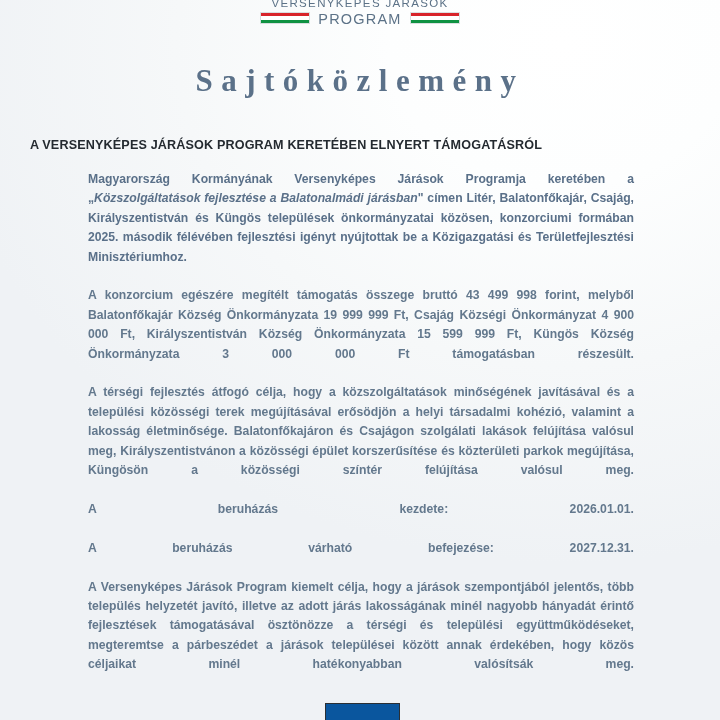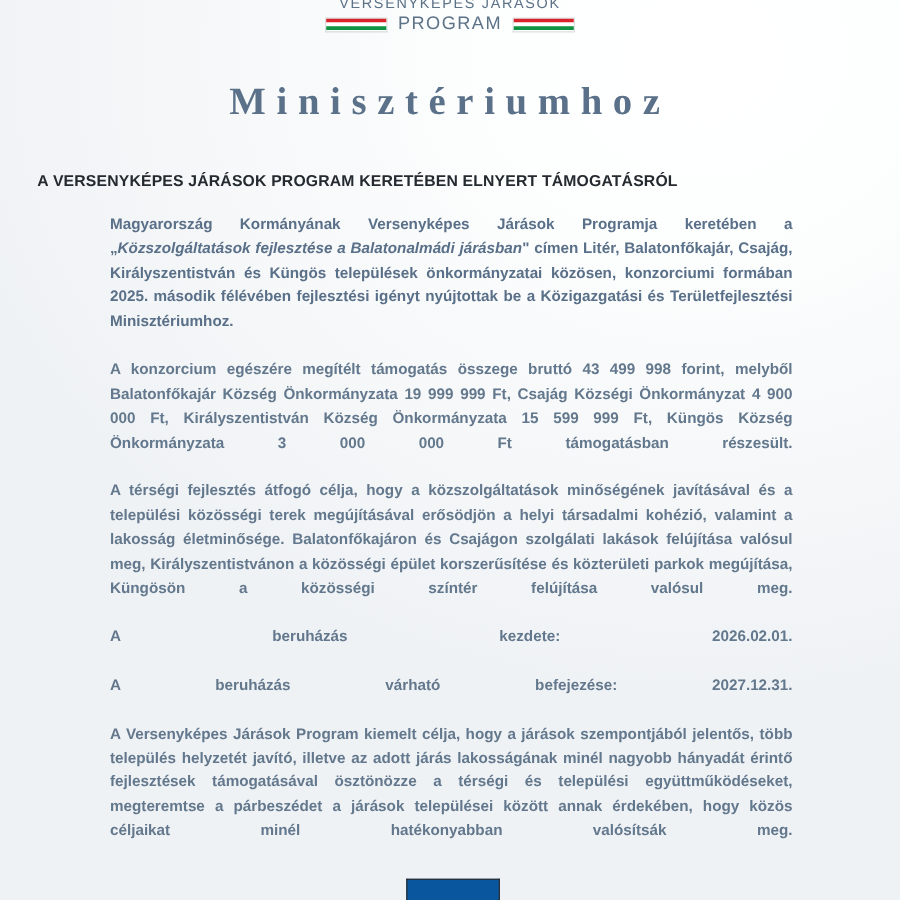--- a/index.html
+++ b/index.html
@@ -41,21 +41,20 @@
     font-size: 11.5px;
     letter-spacing: 1.35px;
     color: #5c7287;
     font-weight: 400;
     line-height: 14px;
     white-space: nowrap;
   }
 
   .logo-line2 {
     display: flex;
-    align-items: center;
     justify-content: center;
     gap: 8px;
     margin-top: 2px;
   }
 
   .flagbar {
     width: 50px;
     height: 12px;
     display: flex;
     flex-direction: column;
@@ -173,34 +172,34 @@
       </span>
       <span class="logo-word">PROGRAM</span>
       <span class="flagbar">
         <i class="fb-red"></i>
           <i class="fb-white"></i>
           <i class="fb-green"></i>
       </span>
     </div>
   </div>
 
-  <div id="doc-title">Minisztériumhoz</div>
+  <div id="doc-title">Sajtóközlemény</div>
 
   <div id="doc-subtitle">A VERSENYKÉPES JÁRÁSOK PROGRAM KERETÉBEN ELNYERT TÁMOGATÁSRÓL</div>
 
   <div id="content">
 
     <p class="para bold"><span>Magyarország Kormányának Versenyképes Járások Programja keretében a „</span><em>Közszolgáltatások fejlesztése a Balatonalmádi járásban</em><span>" címen Litér, Balatonfőkajár, Csajág, Királyszentistván és Küngös települések önkormányzatai közösen, konzorciumi formában 2025. második félévében fejlesztési igényt nyújtottak be a Közigazgatási és Területfejlesztési Minisztériumhoz.</span></p>
 
     <p class="para gap-lg">A konzorcium egészére megítélt támogatás összege bruttó 43 499 998 forint, melyből Balatonfőkajár Község Önkormányzata 19 999 999 Ft, Csajág Községi Önkormányzat 4 900 000 Ft, Királyszentistván Község Önkormányzata 15 599 999 Ft, Küngös Község Önkormányzata 3 000 000 Ft támogatásban részesült.</p>
 
 
     <p class="para gap-sm">A térségi fejlesztés átfogó célja, hogy a közszolgáltatások minőségének javításával és a települési közösségi terek megújításával erősödjön a helyi társadalmi kohézió, valamint a lakosság életminősége. Balatonfőkajáron és Csajágon szolgálati lakások felújítása valósul meg, Királyszentistvánon a közösségi épület korszerűsítése és közterületi parkok megújítása, Küngösön a közösségi színtér felújítása valósul meg.</p>
 
-    <p class="para gap-sm">A beruházás kezdete: 2026.02.01.</p>
+    <p class="para gap-sm">A beruházás kezdete: 2026.01.01.</p>
 
     <p class="para gap-sm">A beruházás várható befejezése: 2027.12.31.</p>
 
     <p class="para gap-lg">A Versenyképes Járások Program kiemelt célja, hogy a járások szempontjából jelentős, több település helyzetét javító, illetve az adott járás lakosságának minél nagyobb hányadát érintő fejlesztések támogatásával ösztönözze a térségi és települési együttműködéseket, megteremtse a párbeszédet a járások települései között annak érdekében, hogy közös céljaikat minél hatékonyabban valósítsák meg.</p>
 
   </div>
 
 
   <div id="footer-mark"></div>
 

